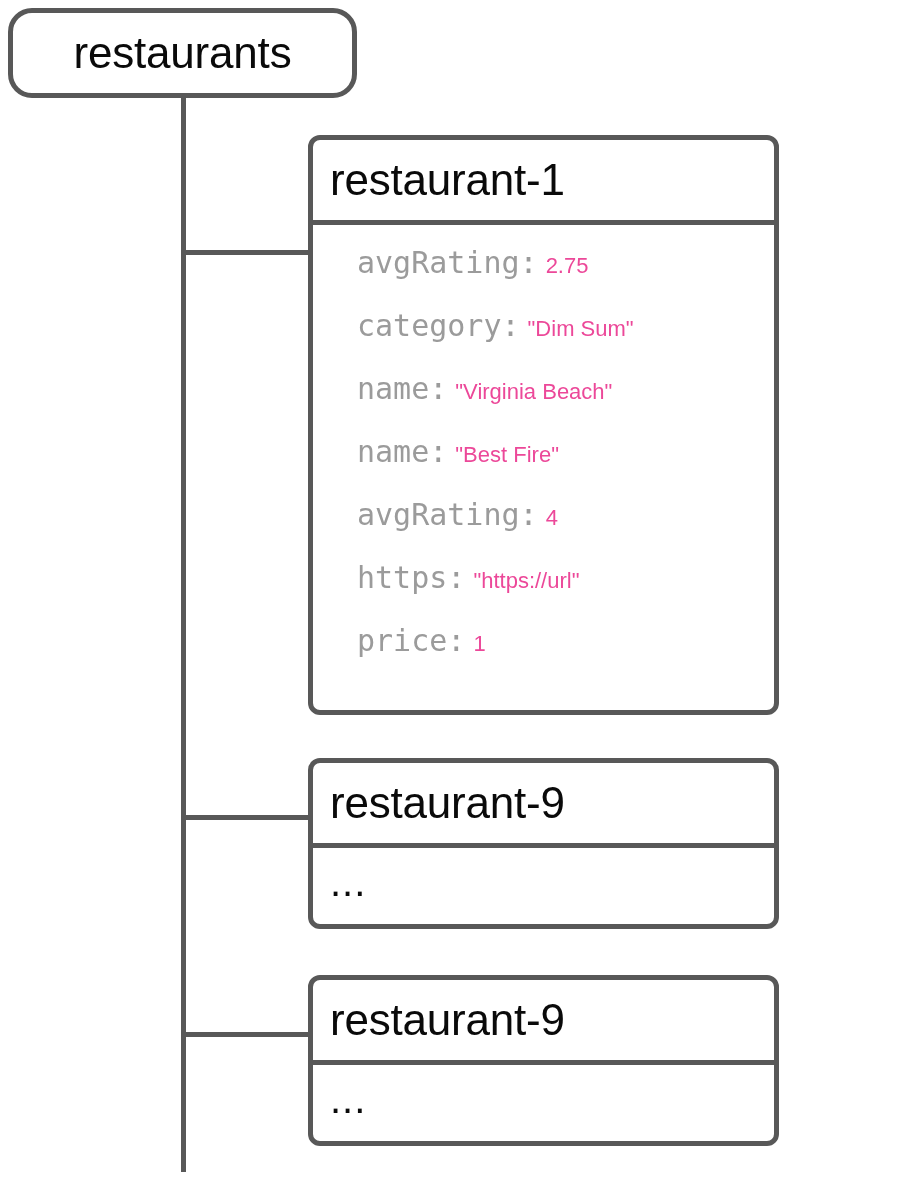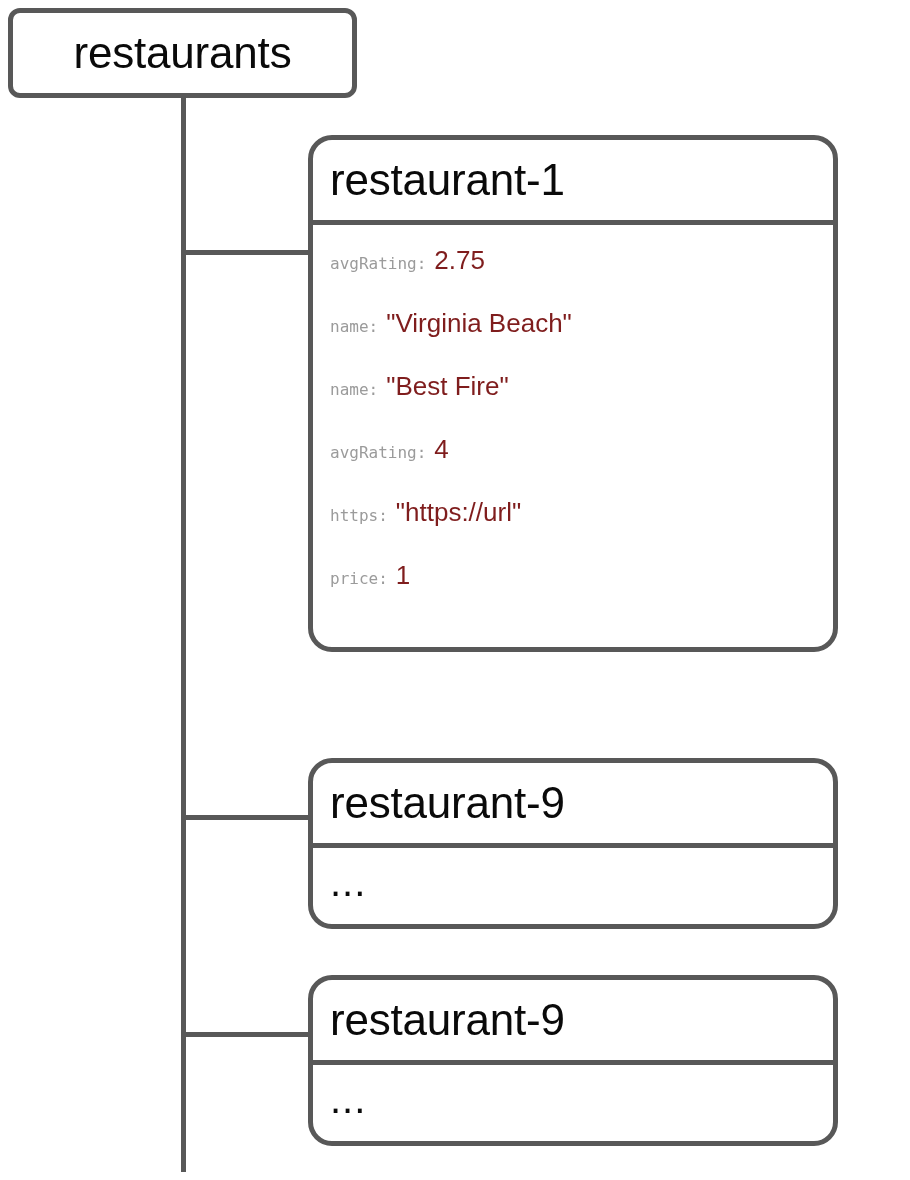--- a/index.html
+++ b/index.html
@@ -43,42 +43,42 @@
 
   
   .collection-node {
     position: absolute;
     left: 8px;
     top: 8px;
     width: 349px;
     height: 90px;
     box-sizing: border-box;
     border: 5px solid #585858;
-    border-radius: 12px;
+    border-radius: 24px;
     background: #ffffff;
     display: flex;
     align-items: center;
     justify-content: center;
   }
   .collection-node-label {
     font-size: 44px;
     line-height: 1;
     color: #0a0a0a;
     letter-spacing: -0.2px;
     white-space: nowrap;
   }
 
   
   .doc-card {
     position: absolute;
     left: 308px;
-    width: 530px;
+    width: 471px;
     box-sizing: border-box;
     border: 5px solid #585858;
-    border-radius: 24px;
+    border-radius: 12px;
     background: #ffffff;
     overflow: hidden;
   }
   .doc-card-header {
     height: 85px;
     box-sizing: border-box;
     border-bottom: 5px solid #585858;
     display: flex;
     align-items: center;
     padding: 0 17px;
@@ -98,28 +98,29 @@
   }
 
   
   .field-row {
     display: flex;
     align-items: baseline;
     height: 63px;
   }
   .field-key {
     font-family: "DejaVu Sans Mono", "Liberation Mono", monospace;
-    font-size: 16px;
+    font-size: 30px;
     color: #9b9b9b;
     white-space: pre;
+    margin-left: 27px;
   }
   .field-value {
     font-family: "Liberation Sans", sans-serif;
-    font-size: 26px;
-    color: #7f1d1d;
+    font-size: 22px;
+    color: #ec4899;
     white-space: pre;
     margin-left: 8px;
   }
   .ellipsis-row {
     font-family: "Liberation Sans", sans-serif;
     font-size: 40px;
     line-height: 1;
     color: #0a0a0a;
     letter-spacing: 1px;
   }
@@ -139,20 +140,24 @@
   </div>
 
   <div class="doc-card" style="top:135px;">
     <div class="doc-card-header">
       <span class="doc-card-title">restaurant-1</span>
     </div>
     <div class="doc-card-body">
       <div class="field-row">
         <span class="field-key">avgRating:</span>
         <span class="field-value">2.75</span>
+      </div>
+      <div class="field-row">
+        <span class="field-key">category:</span>
+        <span class="field-value">"Dim Sum"</span>
       </div>
       <div class="field-row">
         <span class="field-key">name:</span>
         <span class="field-value">"Virginia Beach"</span>
       </div>
       <div class="field-row">
         <span class="field-key">name:</span>
         <span class="field-value">"Best Fire"</span>
       </div>
       <div class="field-row">

